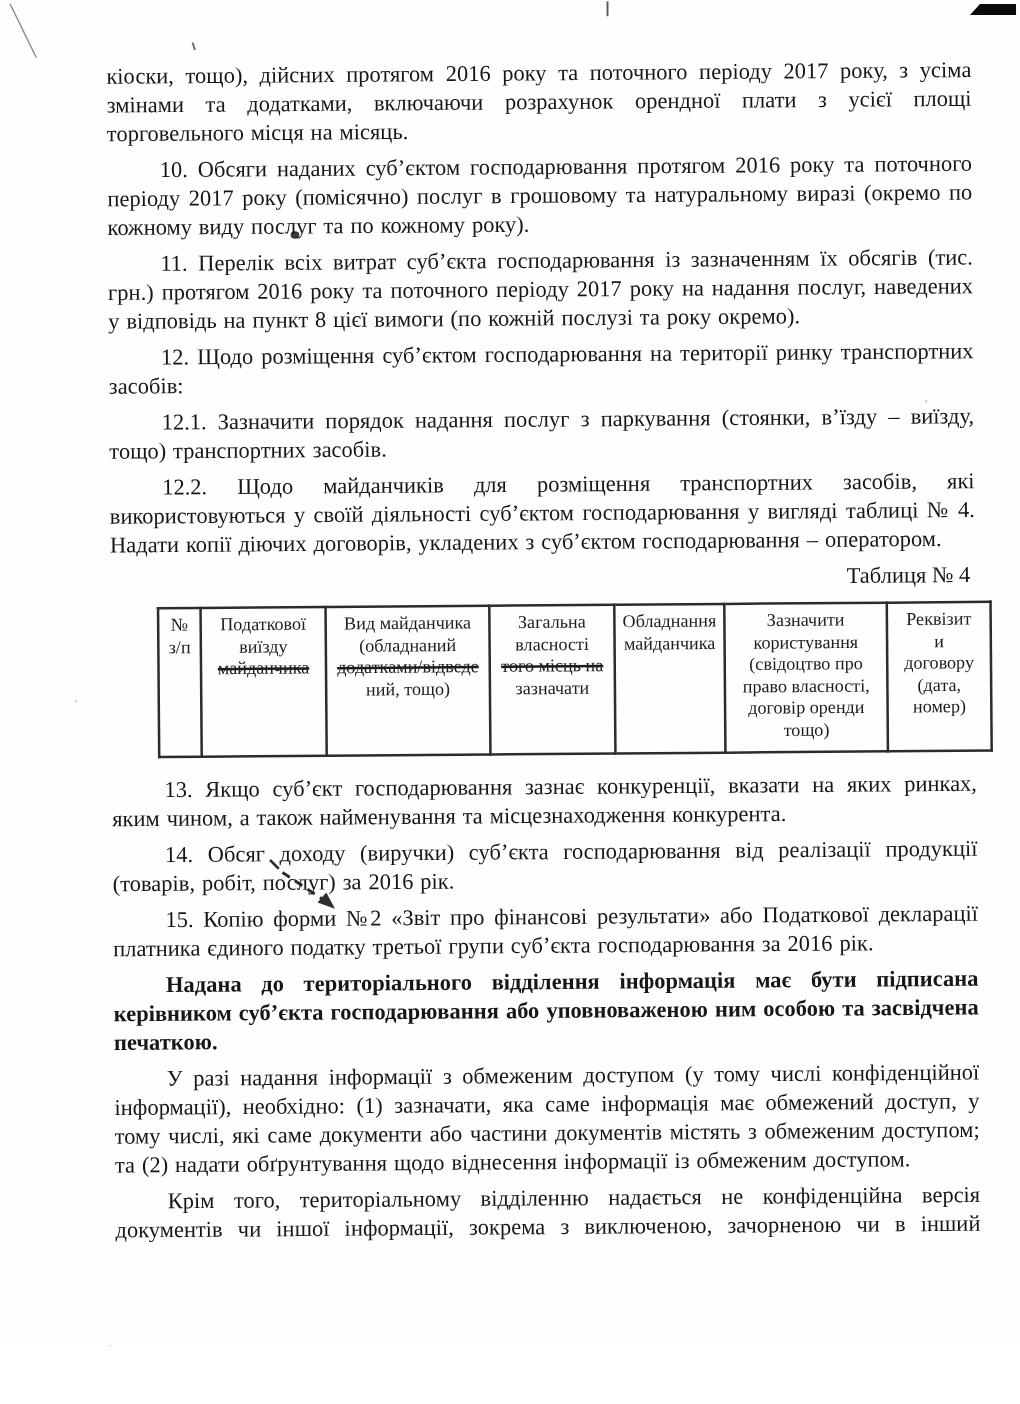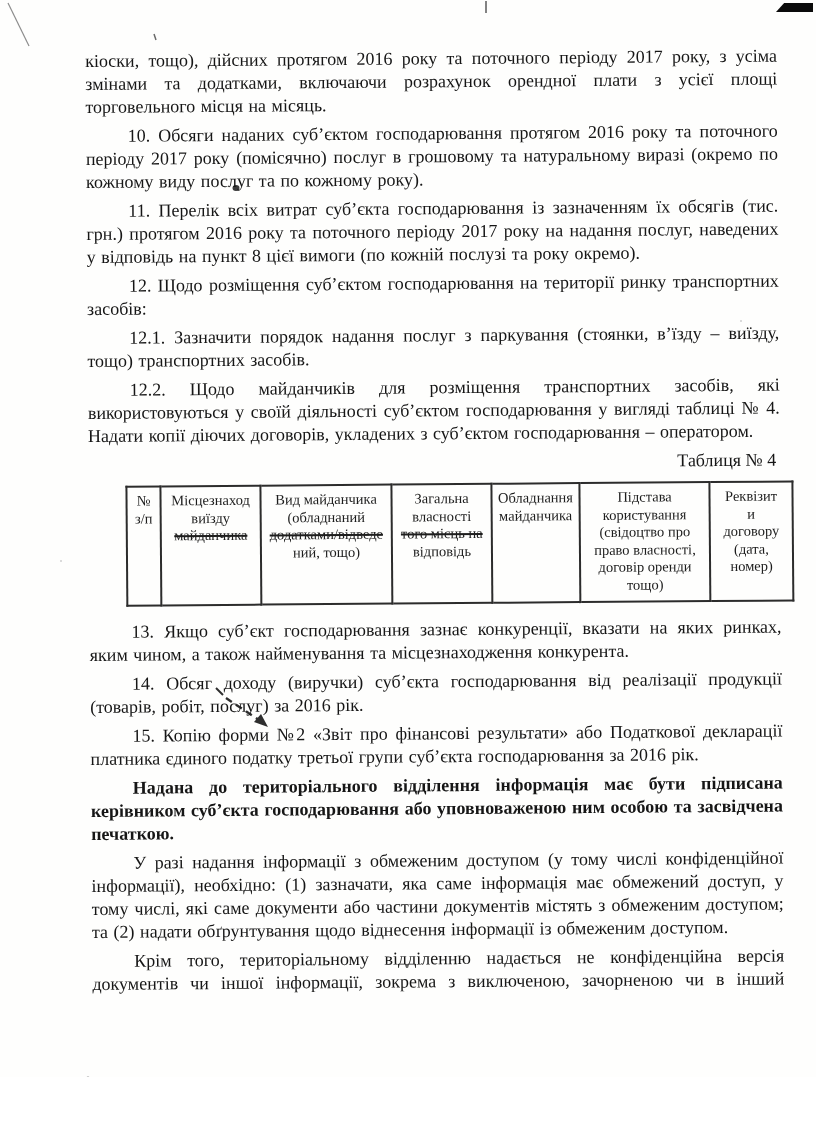--- a/index.html
+++ b/index.html
@@ -113,42 +113,42 @@
           <col style="width:130px">
           <col style="width:83px">
       </colgroup>
       <tbody>
           <tr>
         <th>
           <span class="cell-line">№</span>
           <span class="cell-line">з/п</span>
         </th>
         <th>
-          <span class="cell-line">Місцезнаход</span>
+          <span class="cell-line">Податкової</span>
           <span class="cell-line">виїзду</span>
           <span class="cell-line struck">майданчика</span>
         </th>
         <th>
           <span class="cell-line">Вид майданчика</span>
           <span class="cell-line">(обладнаний</span>
           <span class="cell-line struck">додатками/відведе</span>
           <span class="cell-line">ний, тощо)</span>
         </th>
         <th>
           <span class="cell-line">Загальна</span>
           <span class="cell-line">власності</span>
           <span class="cell-line struck">того місць на</span>
-          <span class="cell-line">відповідь</span>
+          <span class="cell-line">зазначати</span>
         </th>
         <th>
           <span class="cell-line">Обладнання</span>
           <span class="cell-line">майданчика</span>
         </th>
         <th>
-          <span class="cell-line">Підстава</span>
+          <span class="cell-line">Зазначити</span>
           <span class="cell-line">користування</span>
           <span class="cell-line">(свідоцтво про</span>
           <span class="cell-line">право власності,</span>
           <span class="cell-line">договір оренди</span>
           <span class="cell-line">тощо)</span>
         </th>
         <th>
           <span class="cell-line">Реквізит</span>
           <span class="cell-line">и</span>
           <span class="cell-line">договору</span>

